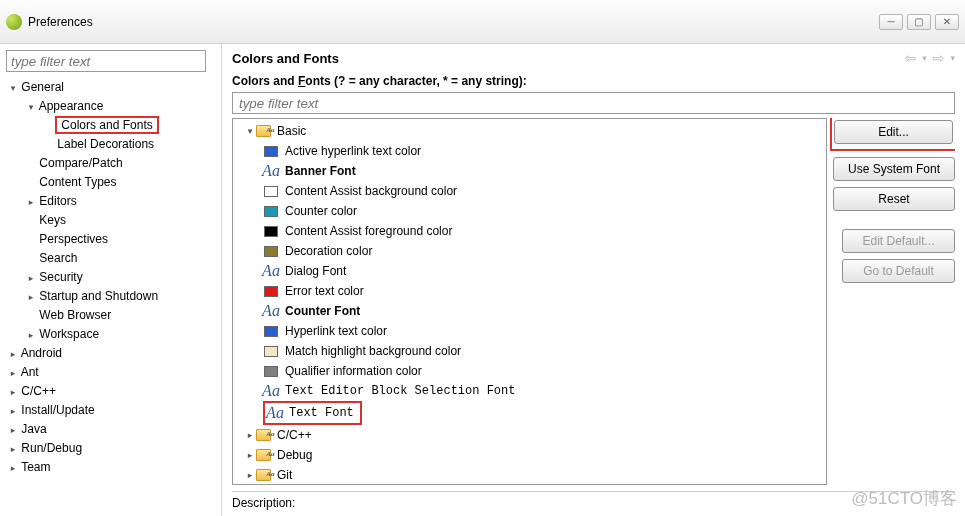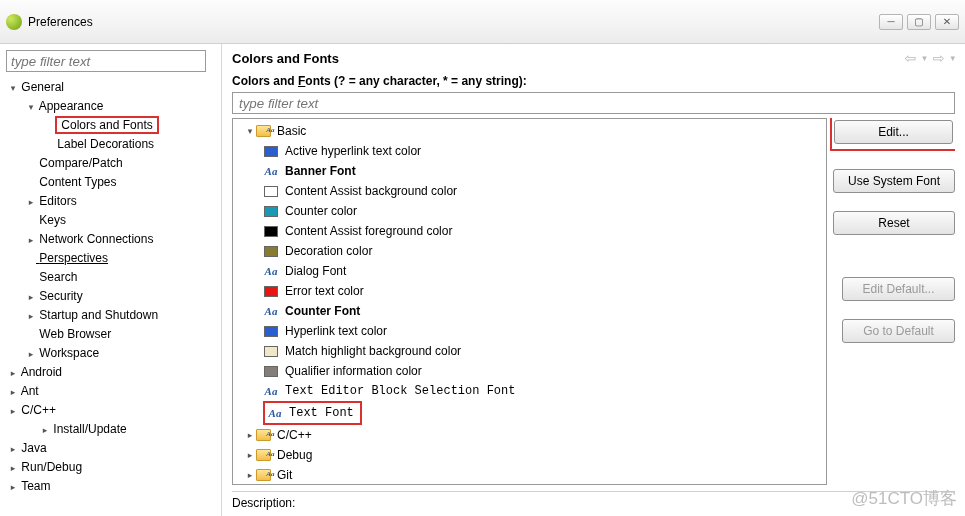--- a/index.html
+++ b/index.html
@@ -30,26 +30,26 @@
 .listwrap { flex: 1; border: 1px solid #999; overflow-y: scroll; background: #fff; padding: 2px 0; position: relative; }
 .listwrap::-webkit-scrollbar { width: 16px; }
 .listwrap::-webkit-scrollbar-track { background: #f0f0f0; border-left: 1px solid #ddd; }
 .listwrap::-webkit-scrollbar-thumb { background: #c8c8c8; border: 1px solid #a8a8a8; border-radius: 2px; }
 .ftree { list-style: none; }
 .ftree li { line-height: 20px; display: flex; align-items: center; padding-left: 8px; }
 .ftree .row2 { padding-left: 30px; }
 .ftree .row1 { padding-left: 12px; }
 .fico { width: 16px; height: 12px; margin-right: 6px; flex-shrink: 0; display: inline-flex; align-items: center; justify-content: center; }
 .swatch { width: 14px; height: 11px; border: 1px solid #666; }
-.aa { font-family: Georgia, serif; font-style: italic; font-size: 11px; color: #2a5aa0; font-weight: bold; }
+.aa { font-family: Georgia, serif; font-style: italic; font-size: 16px; color: #2a5aa0; font-weight: normal; }
 .folder { width: 15px; height: 12px; background: linear-gradient(#ffe694,#f4bd4a); border: 1px solid #cc9a2a; border-radius: 1px; position: relative; }
 .folder::after { content: "Aa"; position: absolute; bottom: -4px; right: -5px; font-size: 7px; font-style: italic; color: #2a5aa0; font-family: Georgia,serif; font-weight: bold; }
 .bold { font-weight: bold; }
 .mono { font-family: "Courier New", monospace; font-size: 12px; }
-.btncol { width: 122px; display: flex; flex-direction: column; gap: 18px; }
+.btncol { width: 122px; display: flex; flex-direction: column; gap: 6px; }
 .btn { height: 24px; border: 1px solid #8f8f8f; border-radius: 3px; background: linear-gradient(#fbfbfb,#e4e4e4); display: flex; align-items: center; justify-content: center; font-size: 12px; cursor: pointer; }
 .btn.disabled { color: #9a9a9a; margin-left: 9px; }
 .btnhl { padding: 3px 2px 5px 2px; margin: -3px -2px 0 -3px; }
 .btnhl.red { border: 2px solid #d93030; }
 .footer { border-top: 1px solid #d0d0d0; margin-top: 6px; padding-top: 4px; font-size: 12px; }
 .watermark { position: fixed; right: 8px; bottom: 6px; color: #bdbdbd; font-size: 17px; pointer-events: none; }
 </style>
 </head>
 <body>
 
@@ -68,31 +68,30 @@
     <input class="filter" placeholder="type filter text" style="">
     <ul class="tree" id="left-tree">
         <li style="padding-left: 4px;"><span class="tw">▾</span> <span>General</span></li>
         <li style="padding-left: 22px;"><span class="tw">▾</span> <span>Appearance</span></li>
         <li style="padding-left: 40px;"><span class="tw blank">▸</span> <span class="sel">Colors and Fonts</span></li>
         <li style="padding-left: 40px;"><span class="tw blank">▸</span> <span>Label Decorations</span></li>
         <li style="padding-left: 22px;"><span class="tw blank">▸</span> <span>Compare/Patch</span></li>
         <li style="padding-left: 22px;"><span class="tw blank">▸</span> <span>Content Types</span></li>
         <li style="padding-left: 22px;"><span class="tw">▸</span> <span>Editors</span></li>
         <li style="padding-left: 22px;"><span class="tw blank">▸</span> <span>Keys</span></li>
-        <li style="padding-left: 22px;"><span class="tw">▸</span> <span>Network Connections</span></li>
-        <li style="padding-left: 22px; text-decoration: underline;"><span class="tw blank">▸</span> <span>Perspectives</span></li>
+        <li style="padding-left: 22px;"><span class="tw blank">▸</span> <span>Perspectives</span></li>
         <li style="padding-left: 22px;"><span class="tw blank">▸</span> <span>Search</span></li>
         <li style="padding-left: 22px;"><span class="tw">▸</span> <span>Security</span></li>
         <li style="padding-left: 22px;"><span class="tw">▸</span> <span>Startup and Shutdown</span></li>
         <li style="padding-left: 22px;"><span class="tw blank">▸</span> <span>Web Browser</span></li>
         <li style="padding-left: 22px;"><span class="tw">▸</span> <span>Workspace</span></li>
         <li style="padding-left: 4px;"><span class="tw">▸</span> <span>Android</span></li>
         <li style="padding-left: 4px;"><span class="tw">▸</span> <span>Ant</span></li>
         <li style="padding-left: 4px;"><span class="tw">▸</span> <span>C/C++</span></li>
-        <li style="padding-left: 4px; margin-left: 32px;"><span class="tw">▸</span> <span>Install/Update</span></li>
+        <li style="padding-left: 4px;"><span class="tw">▸</span> <span>Install/Update</span></li>
         <li style="padding-left: 4px;"><span class="tw">▸</span> <span>Java</span></li>
         <li style="padding-left: 4px;"><span class="tw">▸</span> <span>Run/Debug</span></li>
         <li style="padding-left: 4px;"><span class="tw">▸</span> <span>Team</span></li>
       </ul>
   </div>
 
   <div class="right">
     <div class="rhead">
       <h1>Colors and Fonts</h1>
       <div class="navbtns">

